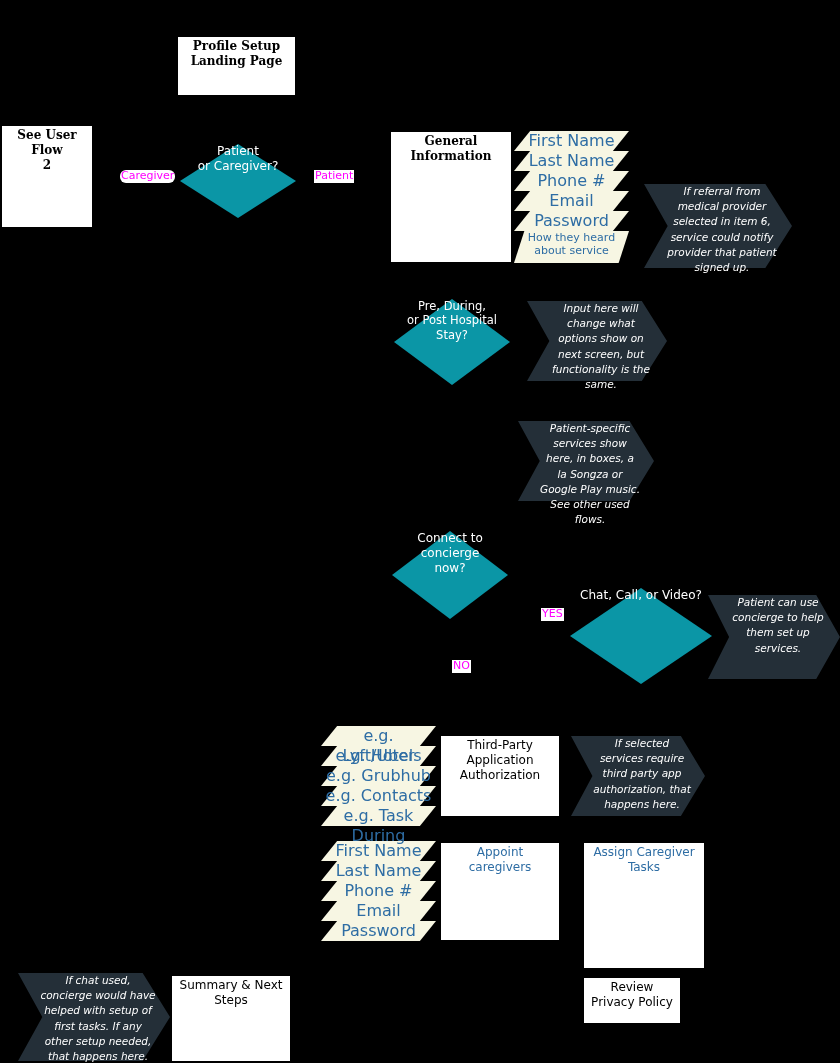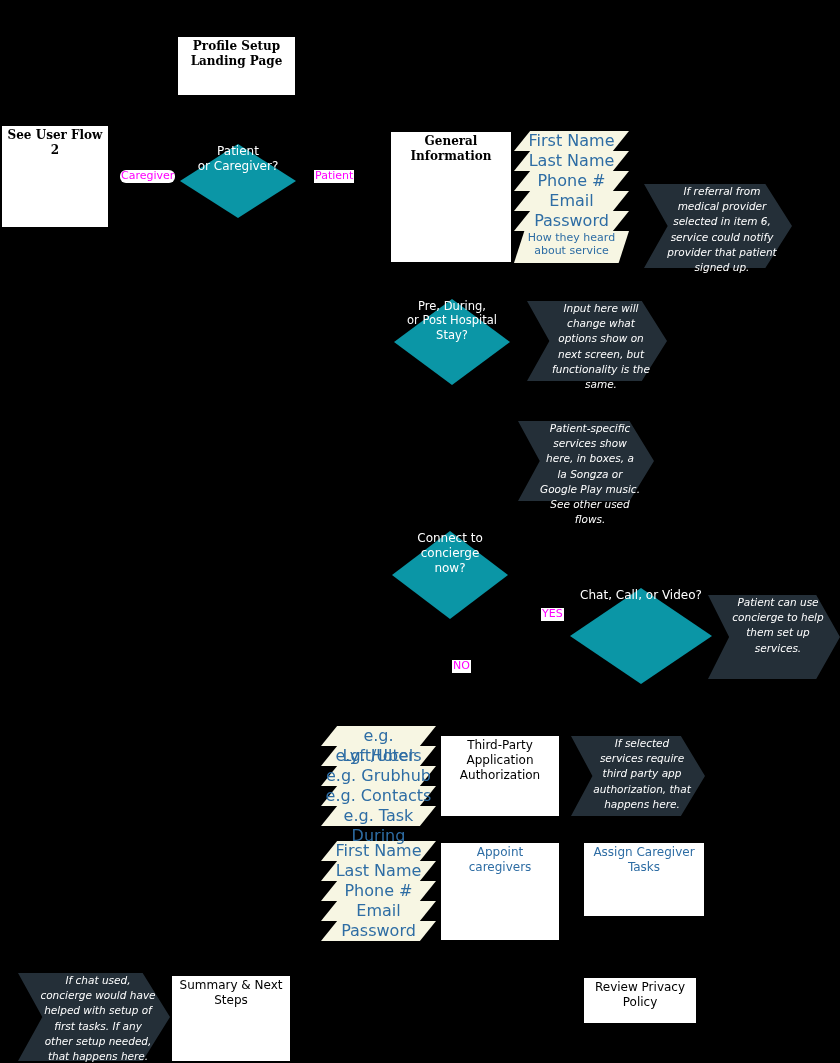--- a/index.html
+++ b/index.html
@@ -108,21 +108,21 @@
 </head>
 <body>
 
 <div id="canvas">
 
   <div class="node box serif-bold" style="left:178px; top:37px; width:117px; height:58px;">
     <span style="white-space:pre-line">Profile Setup
 Landing Page</span>
   </div>
 
-  <div class="node box serif-bold" style="left:2px; top:126px; width:106px; height:101px;">
+  <div class="node box serif-bold" style="left:2px; top:126px; width:90px; height:101px;">
     <span style="white-space:pre-line">See User Flow
 2</span>
   </div>
 
   <div class="edge-label" style="left:120px; top:170px;border-radius:6px;">
     <span>Caregiver</span>
   </div>
 
   <div class="node diamond" style="left:180px; top:144px; width:116px; height:74px;">
     <span class="dshape"></span>
@@ -263,32 +263,32 @@
   </div>
   <div class="node para" style="left:321px; top:921px; width:115px; height:20px;">
     <span class="pshape"></span>
     <span class="plabel">Password</span>
   </div>
 
   <div class="node box blue-text" style="left:441px; top:843px; width:118px; height:97px;">
     <span>Appoint caregivers</span>
   </div>
 
-  <div class="node box blue-text" style="left:584px; top:843px; width:120px; height:73px;">
+  <div class="node box blue-text" style="left:584px; top:843px; width:120px; height:125px;">
     <span style="white-space:pre-line">Assign Caregiver
 Tasks</span>
   </div>
 
   <div class="node callout" style="left:18px; top:973px; width:152px; height:88px;">
     <span class="cshape"></span>
     <span class="clabel">If chat used, concierge would have helped with setup of first tasks. If any other setup needed, that happens here.</span>
   </div>
 
   <div class="node box" style="left:172px; top:976px; width:118px; height:85px;">
     <span style="white-space:pre-line">Summary &amp; Next
 Steps</span>
   </div>
 
-  <div class="node box" style="left:584px; top:978px; width:112px; height:45px;">
+  <div class="node box" style="left:584px; top:978px; width:96px; height:45px;">
     <span>Review Privacy Policy</span>
   </div>
 
 </div>
 
 </body></html>

